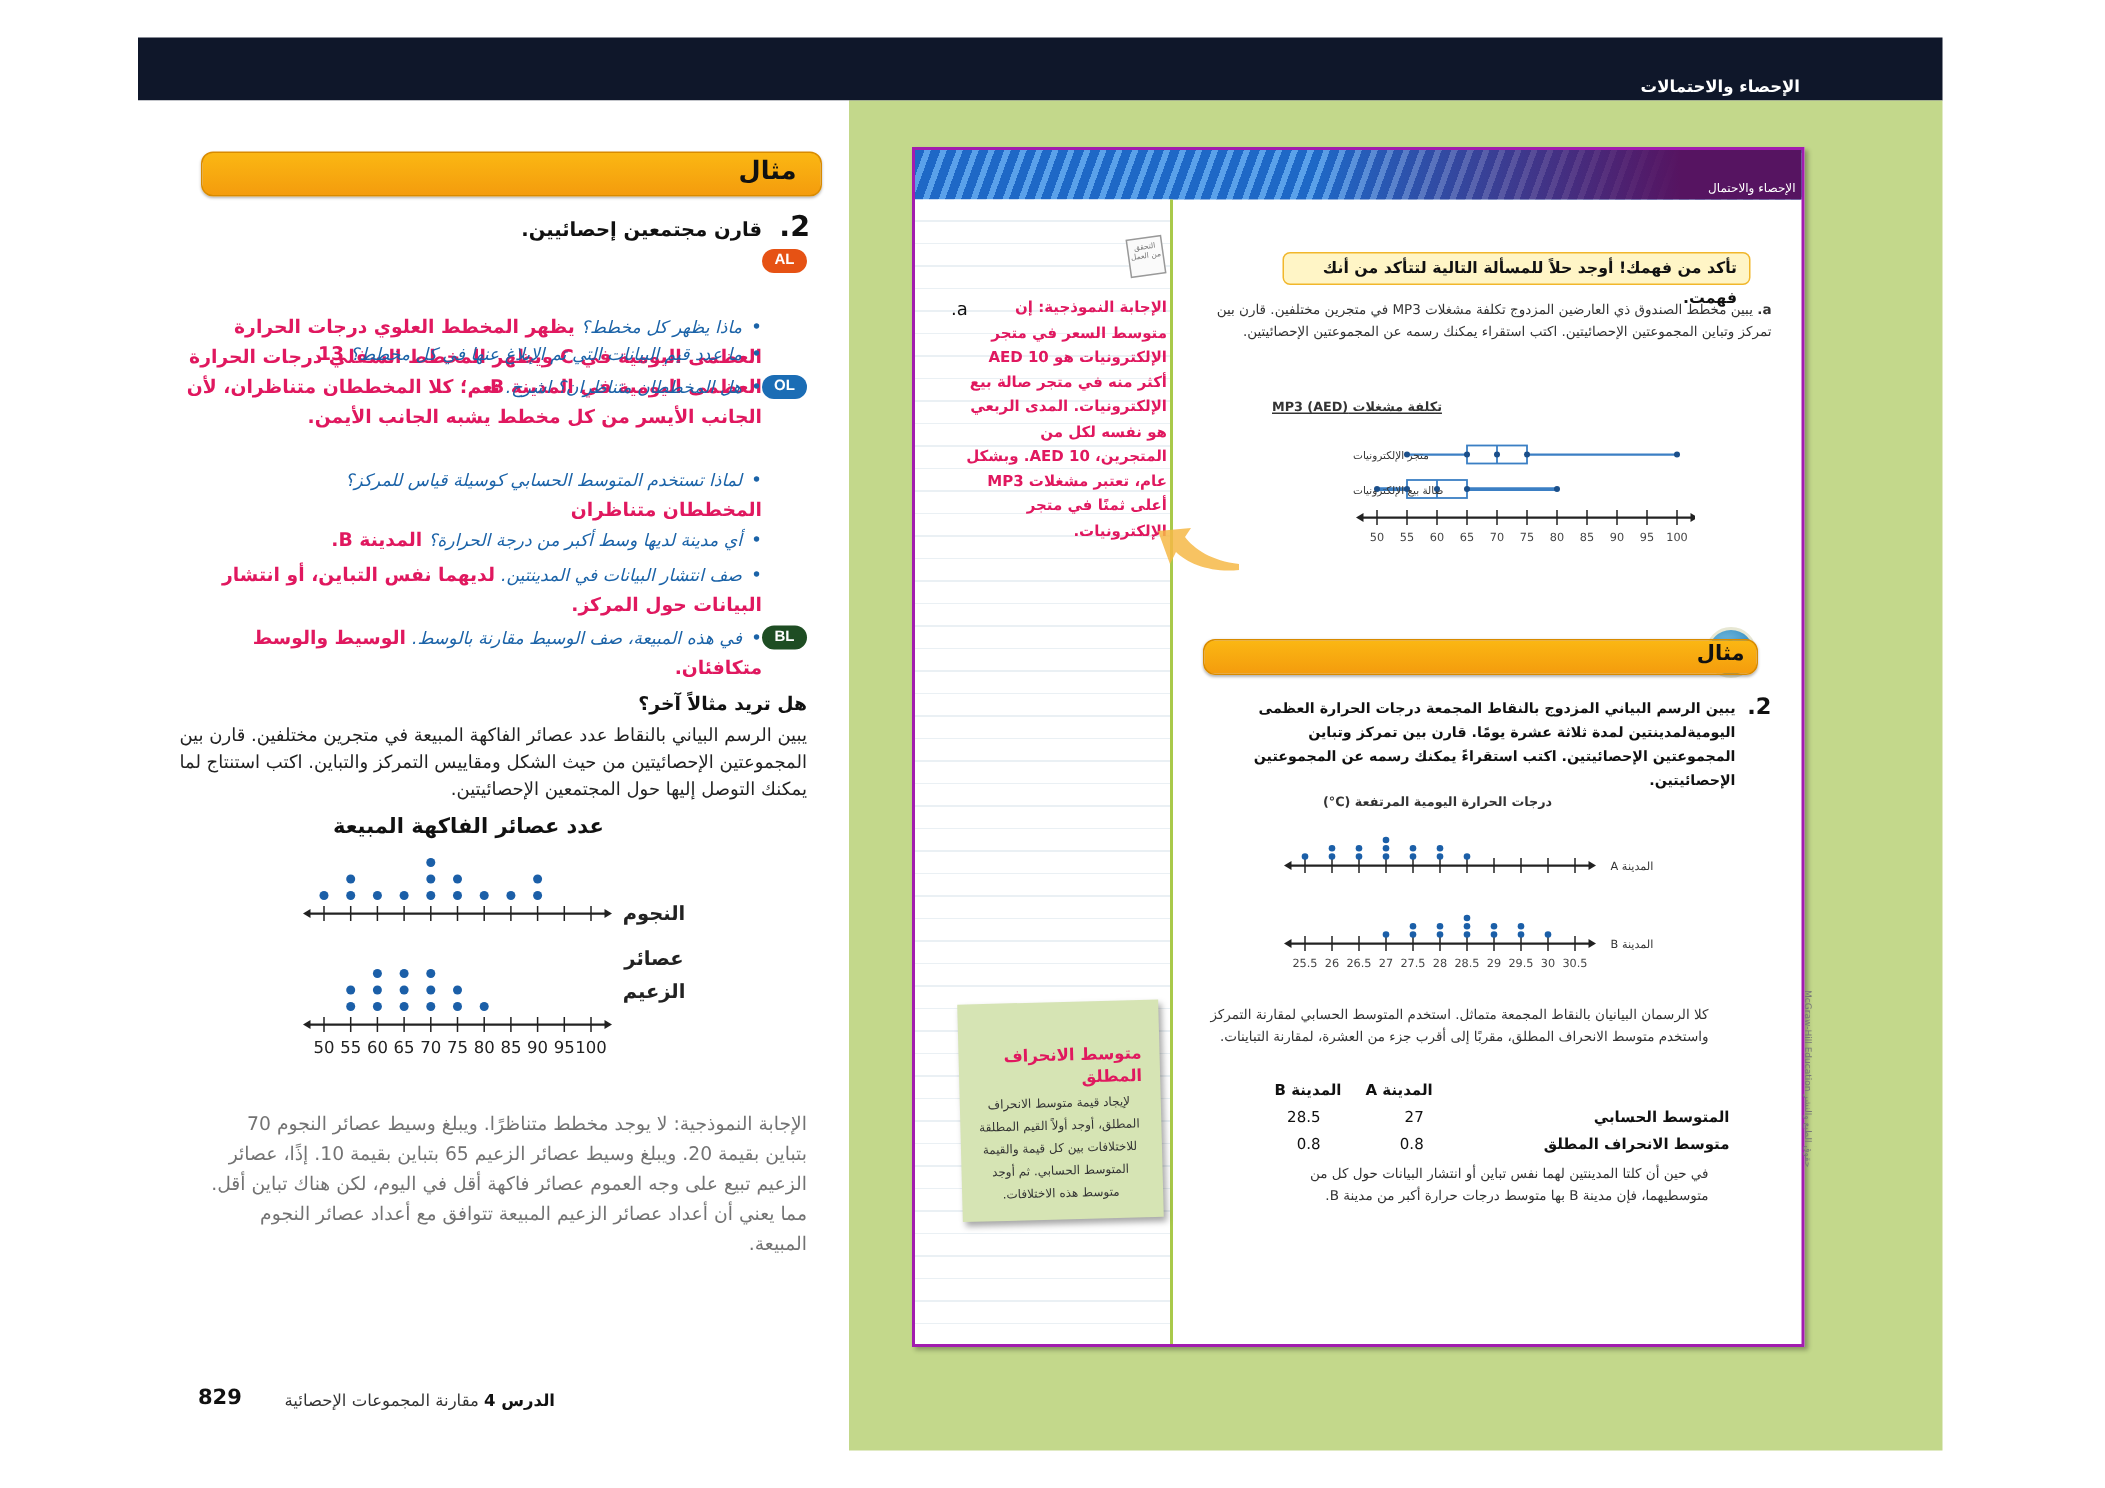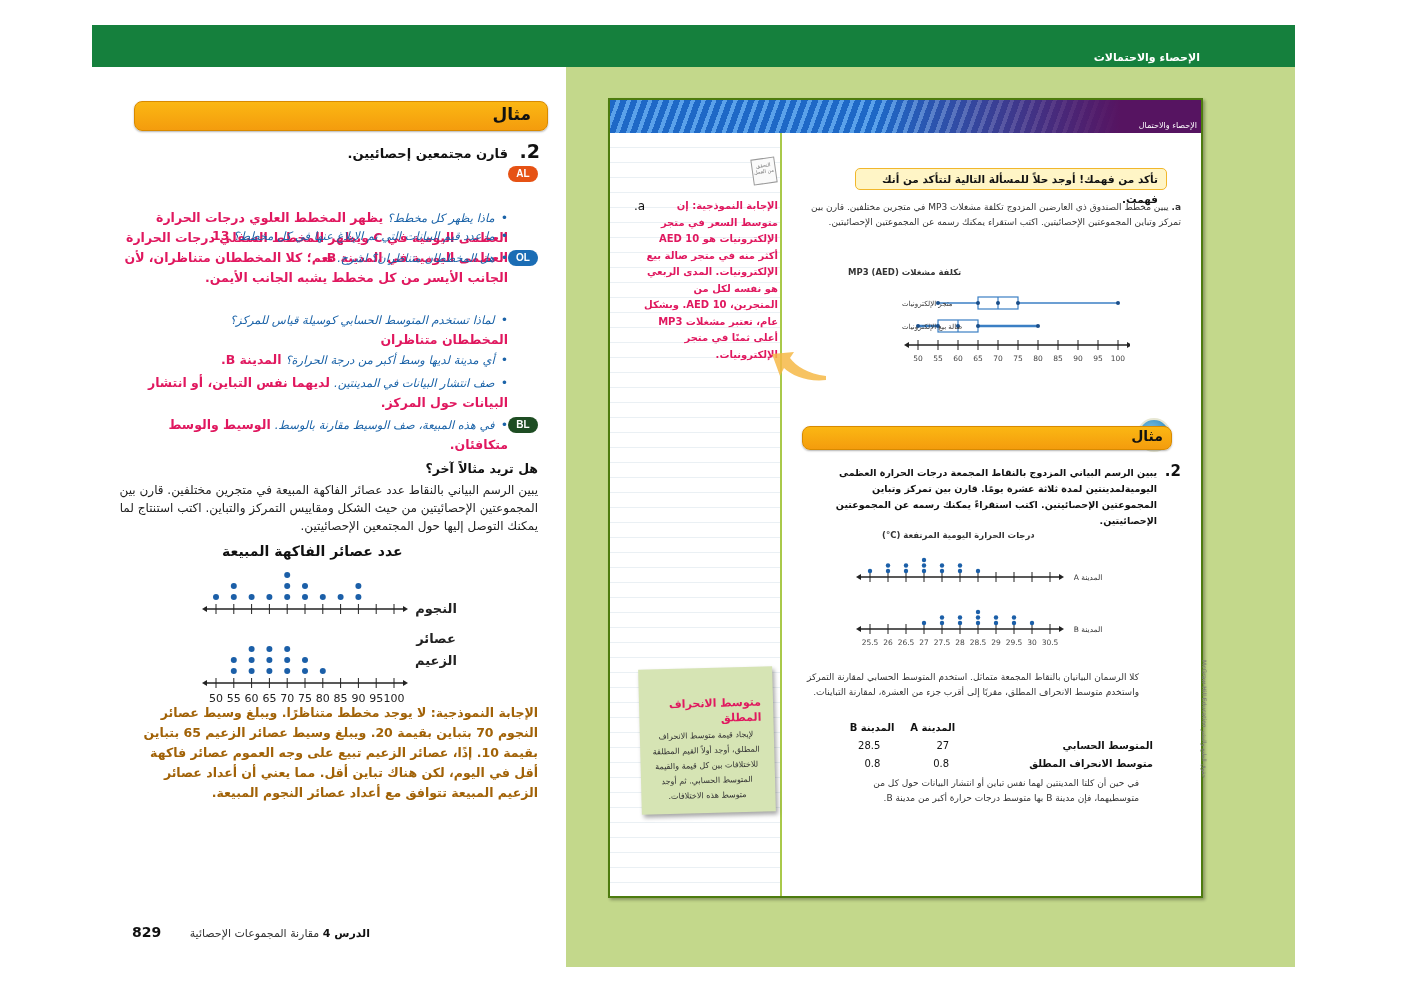--- a/index.html
+++ b/index.html
@@ -1,47 +1,47 @@
 <!DOCTYPE html>
 <html><head>
 <meta charset="utf-8">
 <style>
   * { box-sizing: border-box; margin: 0; padding: 0; }
   html, body { width: 1403px; height: 992px; background: #ffffff; overflow: hidden; }
   body { position: relative; font-family: "DejaVu Sans", sans-serif; color: #111; }
 
-  .top-bar { position: absolute; left: 92px; top: 25px; width: 1203px; height: 42px; background: #15803d; }
+  .top-bar { position: absolute; left: 92px; top: 25px; width: 1203px; height: 42px; background: #0f172a; }
   .top-bar-title { position: absolute; right: 95px; bottom: 3px; color: #fff; font-size: 11px; font-weight: bold; }
 
   
   .left-col { position: absolute; left: 92px; top: 67px; width: 474px; height: 900px; background: #fff; direction: rtl; }
   .banner { position: absolute; height: 30px; border-radius: 8px; background: linear-gradient(#fbb713, #f49c0d); border: 1px solid #d88a00; box-shadow: 0 1px 2px rgba(0,0,0,.3); }
   .banner span { position: absolute; right: 16px; top: 2px; font-size: 17px; font-weight: bold; color: #111; }
   .left-banner { left: 42px; top: 34px; width: 414px; }
 
   .ex-num { position: absolute; right: 26px; top: 73px; font-size: 19px; font-weight: bold; }
   .ex-title { position: absolute; right: 58px; top: 79px; font-size: 13px; font-weight: bold; text-align: center; }
 
   .qa { position: absolute; right: 58px; width: 395px; font-size: 12.5px; line-height: 20px; }
   .q { color: #1b63a8; font-style: italic; font-size: 11.5px; }
   .a { color: #e0185f; font-weight: bold; }
   .bullet::before { content: "•"; color: #1b63a8; margin-left: 6px; }
   .badge { position: absolute; right: 28px; width: 30px; height: 16px; border-radius: 8px; color: #fff; font-size: 10px; font-weight: bold; text-align: center; line-height: 16px; font-family: "Liberation Sans", sans-serif; direction: ltr; }
 
   .more-title { position: absolute; right: 28px; top: 394px; font-size: 12.5px; font-weight: bold; }
   .more-text { position: absolute; right: 28px; top: 414px; width: 420px; font-size: 12px; line-height: 18px; color: #222; }
   .chart-title-left { position: absolute; left: 130px; top: 476px; font-size: 14px; font-weight: bold; color: #111; }
-  .answer-block { position: absolute; right: 28px; top: 636px; width: 400px; font-size: 12.5px; line-height: 20px; color: #a16207; font-weight: bold; }
+  .answer-block { position: absolute; right: 28px; top: 672px; width: 400px; font-size: 12.5px; line-height: 20px; color: #737373; font-weight: normal; }
   .footer { position: absolute; right: 196px; top: 860px; font-size: 11px; color: #333; }
   .footer b { color: #111; margin-top: 29px; }
   .page-num { position: absolute; left: 40px; top: 857px; font-size: 14px; font-weight: bold; }
 
   
   .green-panel { position: absolute; left: 566px; top: 67px; width: 729px; height: 900px; background: #c3d88b; }
-  .student-page { position: absolute; left: 608px; top: 98px; width: 595px; height: 800px; background: #fff; border: 2px solid #4d7c0f; box-shadow: 2px 2px 3px rgba(0,0,0,.3); direction: rtl; }
+  .student-page { position: absolute; left: 608px; top: 98px; width: 595px; height: 800px; background: #fff; border: 2px solid #a21caf; box-shadow: 2px 2px 3px rgba(0,0,0,.3); direction: rtl; }
   .sp-header { position: absolute; left: 0; top: 0; width: 100%; height: 33px; background: repeating-linear-gradient(110deg, #1e68c6 0 6px, #5aa1ea 6px 10px); }
   .sp-header::after { content: ""; position: absolute; right: 0; top: 0; width: 55%; height: 100%; background: linear-gradient(90deg, rgba(86,20,97,0) 0%, #561461 75%); }
   .sp-header-title { position: absolute; right: 4px; top: 21px; color: #fff; font-size: 8px; z-index: 2; }
   .sp-margin { position: absolute; left: 0; top: 33px; width: 172px; height: 763px; background: repeating-linear-gradient(#ffffff 0 14px, #eaf0f4 14px 15px); border-right: 2px solid #a9c94a; }
 
   .check-box { position: absolute; right: 34px; top: 68px; width: 312px; height: 22px; border-radius: 5px; background: #fff5c6; border: 1.5px solid #f1b72c; font-size: 10.5px; font-weight: bold; padding-right: 8px; line-height: 20px; }
   .sp-text { position: absolute; font-size: 9px; line-height: 15px; color: #333; }
   .sample-a { position: absolute; left: 18px; top: 98px; width: 150px; font-size: 10px; line-height: 16.5px; color: #e0185f; font-weight: bold; }
   .sample-a .lbl { color: #111; position: absolute; left: 6px; top: 0; font-weight: normal; font-size: 12px; }
 
@@ -214,21 +214,21 @@
 
   <div class="sample-a">
     <span class="lbl">a.</span>
     <div style="padding-left:16px;text-align:right;">الإجابة النموذجية: إن متوسط السعر في متجر الإلكترونيات هو AED 10 أكثر منه في متجر صالة بيع الإلكترونيات. المدى الربعي هو نفسه لكل من المتجرين، AED 10. وبشكل عام، تعتبر مشغلات MP3 أعلى ثمنًا في متجر الإلكترونيات.</div>
   </div>
 
   <svg class="arrow" viewBox="0 0 60 40">
     <path d="M58 32 C40 30 28 22 22 14 L26 8 L4 10 L12 32 L16 24 C24 32 40 38 58 36 Z" fill="#f6b846" opacity="0.85"></path>
   </svg>
 
-  <div class="sp-text" style="left:238px;top:165px;font-size:8.5px;font-weight:bold;direction:rtl;">تكلفة مشغلات MP3 (AED)</div>
+  <div class="sp-text" style="left:238px;top:165px;font-size:8.5px;font-weight:bold;direction:rtl;text-decoration:underline;">تكلفة مشغلات MP3 (AED)</div>
   <svg id="box-chart" style="position:absolute;left:210px;top:195px;" width="310" height="85">
       <line x1="88" y1="50" x2="308" y2="50" stroke="#222" stroke-width="1.5"></line>
       <path d="M84 50 l5 -3 v6 z" fill="#222"></path>
       <path d="M312 50 l-5 -3 v6 z" fill="#222"></path>
       <line x1="98" y1="45" x2="98" y2="55" stroke="#222" stroke-width="1"></line>
       <text x="98" y="65.5" font-size="7.5" text-anchor="middle" fill="#444">50</text>
       <line x1="118" y1="45" x2="118" y2="55" stroke="#222" stroke-width="1"></line>
       <text x="118" y="65.5" font-size="7.5" text-anchor="middle" fill="#444">55</text>
       <line x1="138" y1="45" x2="138" y2="55" stroke="#222" stroke-width="1"></line>
       <text x="138" y="65.5" font-size="7.5" text-anchor="middle" fill="#444">60</text>

